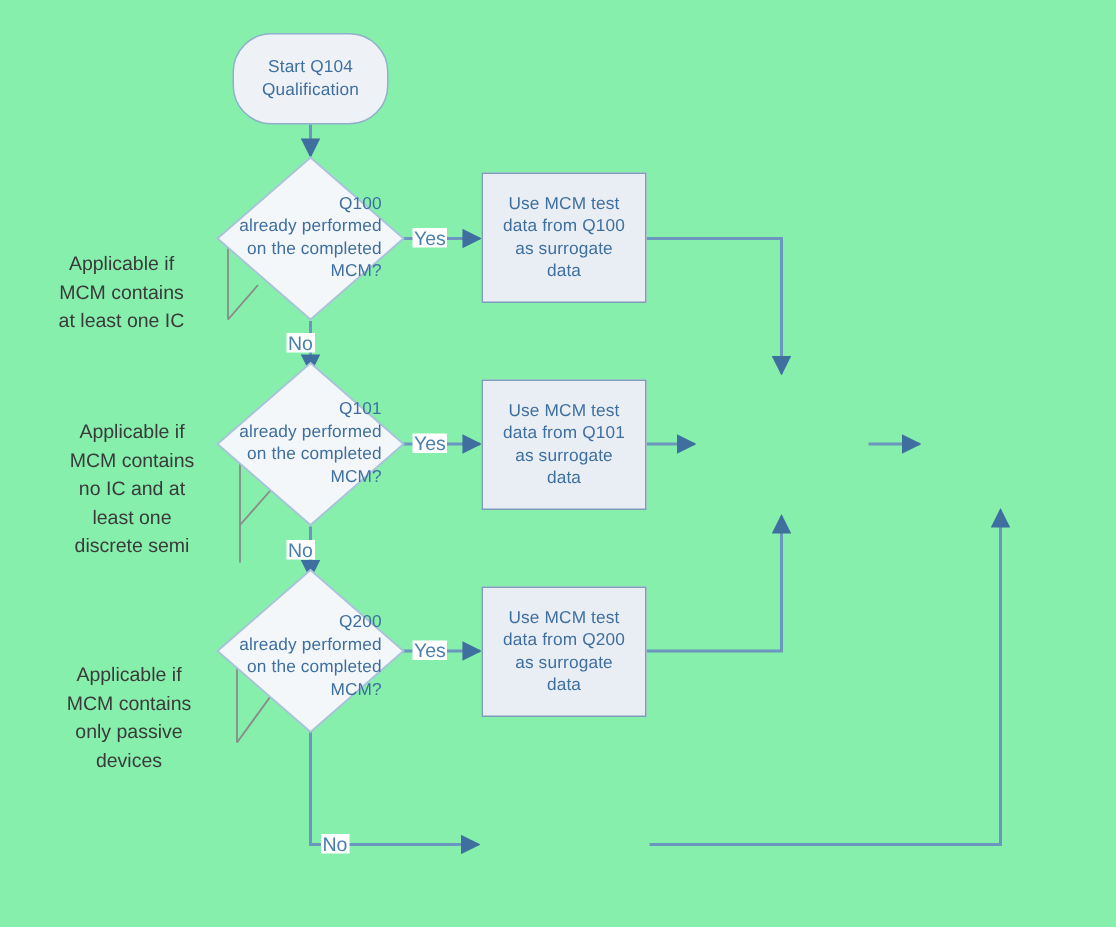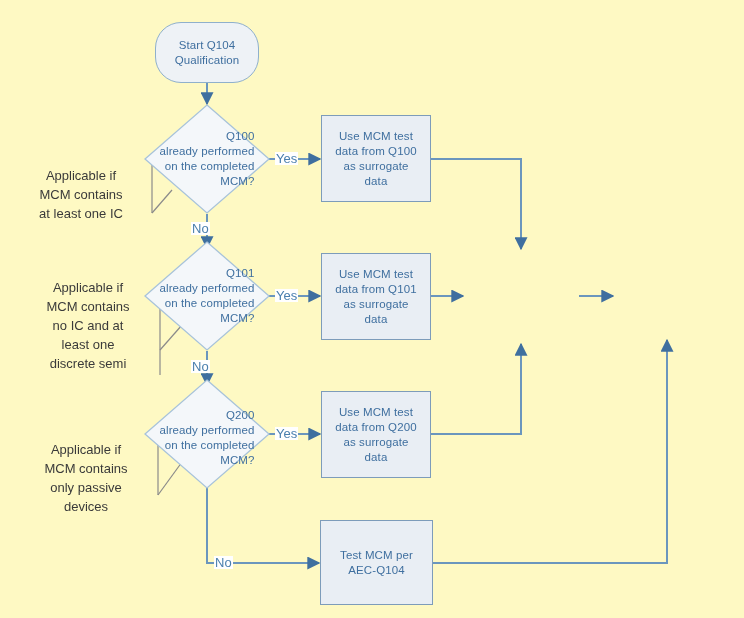--- a/index.html
+++ b/index.html
@@ -7,21 +7,21 @@
     padding: 0;
     background: #ffffff;
   }
   body {
     font-family: "Liberation Sans", sans-serif;
   }
   #canvas {
     position: relative;
     width: 744px;
     height: 618px;
-    background: #fef9c3;
+    background: #86efac;
     overflow: hidden;
   }
   #wires {
     position: absolute;
     left: 0; top: 0;
     width: 744px;
     height: 618px;
   }
   .node {
     position: absolute;
@@ -177,24 +177,20 @@
 
   <div class="node process" style="left:321px; top:391px; width:110px; height:87px;">
     <span class="label">Use MCM test
 data from Q200
 as surrogate
 data</span>
   </div>
 
 
 
-  <div class="node process" style="left:320px; top:520px; width:113px; height:85px;">
-    <span class="label">Test MCM per
-AEC-Q104</span>
-  </div>
 
   <div class="edge-label" style="left:275px; top:152px;">Yes</div>
 
   <div class="edge-label" style="left:191px; top:222px;">No</div>
 
   <div class="edge-label" style="left:275px; top:289px;">Yes</div>
 
   <div class="edge-label" style="left:191px; top:360px;">No</div>
 
   <div class="edge-label" style="left:275px; top:427px;">Yes</div>

